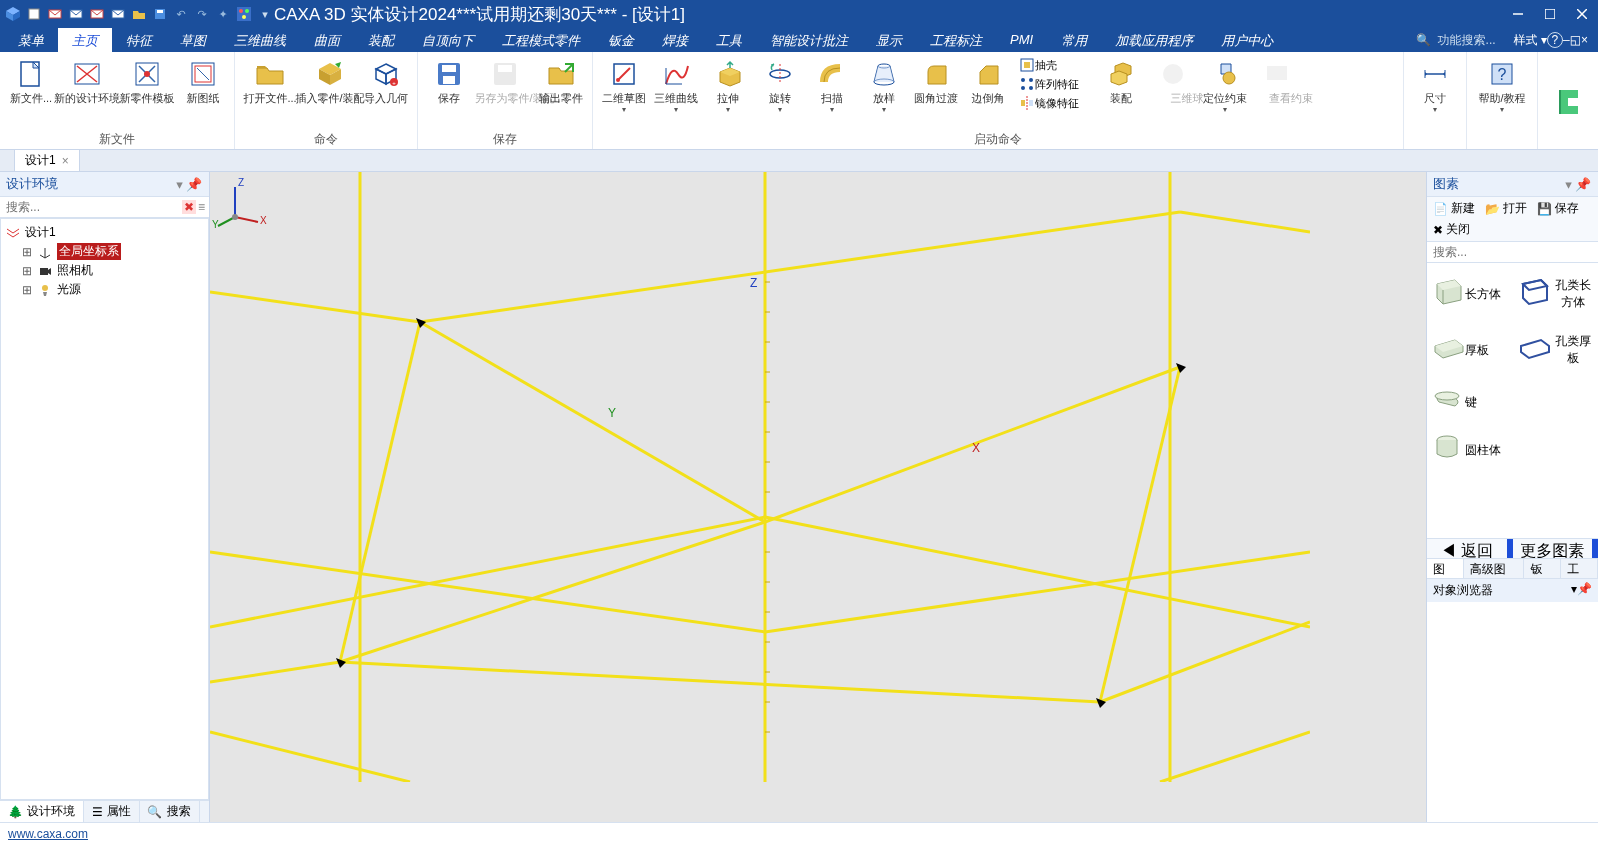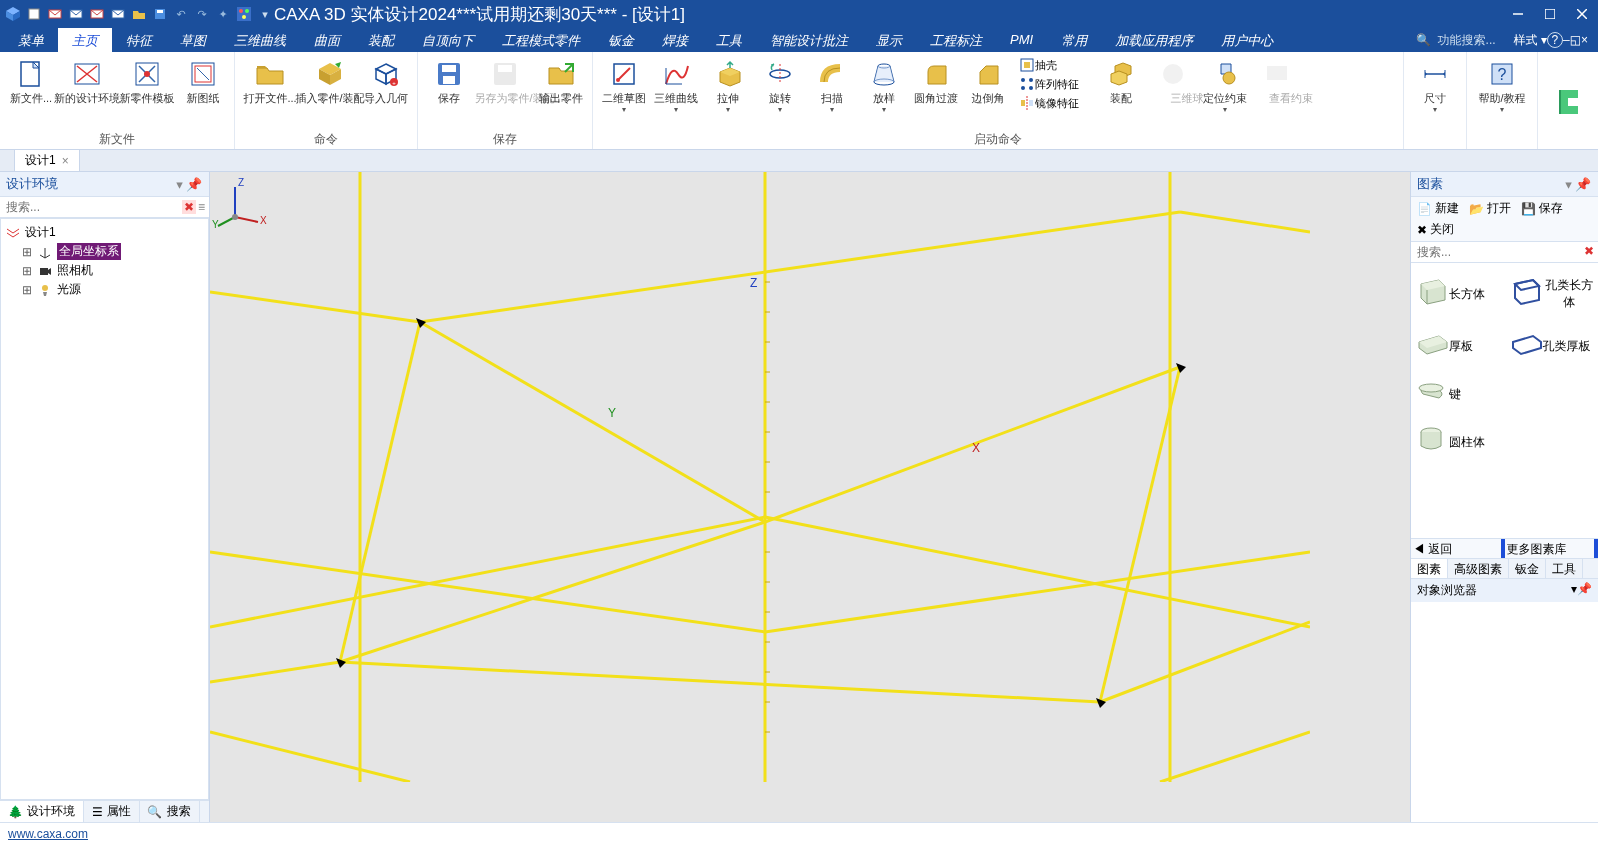--- a/index.html
+++ b/index.html
@@ -47,44 +47,44 @@
 .leftpane { width: 210px; display: flex; flex-direction: column; border-right: 1px solid #c9d6ea; }
 .pane-title { background: #eaf1fb; padding: 3px 6px; color: #1b4f9c; font-size: 13px; display: flex; align-items: center; justify-content: space-between; border-bottom: 1px solid #d6e1f0; }
 .pane-title .pticons { display: flex; gap: 4px; color: #888; }
 .searchrow { display: flex; align-items: center; border-bottom: 1px solid #d6e1f0; }
 .searchrow input { flex: 1; border: none; padding: 3px 6px; font-size: 12px; outline: none; color: #888; }
 .searchrow .sicons { display: flex; gap: 2px; padding-right: 4px; }
 .tree { flex: 1; padding: 4px; font-size: 12px; overflow: auto; background: #fff; border: 1px solid #d6e1f0; margin: 0; }
 .tree-node { display: flex; align-items: center; gap: 4px; padding: 1px 0; }
 .tree-node .exp { width: 12px; text-align: center; color: #666; cursor: pointer; }
 .tree-node .nico { width: 16px; height: 16px; display: flex; align-items: center; justify-content: center; }
-.tree-node.selected .nlbl { background: #701a75; color: #fff; padding: 0 2px; }
+.tree-node.selected .nlbl { background: #b91c1c; color: #fff; padding: 0 2px; }
 .tree-children { padding-left: 16px; }
 .leftbottom-tabs { display: flex; border-top: 1px solid #d6e1f0; background: #eef3fa; height: 22px; }
 .lbtab { padding: 3px 8px; display: flex; align-items: center; gap: 4px; font-size: 12px; cursor: pointer; border-right: 1px solid #d6e1f0; }
 .lbtab.active { background: #fff; }
 
 
 .viewport { flex: 1; position: relative; background: #e5e5e5; overflow: hidden; }
 .viewport svg { position: absolute; inset: 0; }
 .triad { position: absolute; left: 20px; bottom: 20px; width: 60px; height: 60px; }
 
 
-.rightpane { width: 188px; display: flex; flex-direction: column; border-left: 1px solid #c9d6ea; }
+.rightpane { width: 172px; display: flex; flex-direction: column; border-left: 1px solid #c9d6ea; }
 .rp-toolbar { display: flex; gap: 2px; padding: 2px; border-bottom: 1px solid #d6e1f0; background: #f6f9fd; flex-wrap: wrap; }
 .rp-toolbar .tbtn { display: flex; align-items: center; gap: 3px; padding: 1px 4px; font-size: 12px; cursor: pointer; }
 .rp-search { display: flex; border-bottom: 1px solid #d6e1f0; }
 .rp-search input { flex: 1; border: none; padding: 3px 6px; font-size: 12px; outline: none; color: #888; }
 .shapegrid { flex: 1; overflow-y: auto; background: #fff; }
 .shaperow { display: flex; }
 .shapecell { width: 94px; display: flex; flex-direction: row; align-items: center; padding: 8px 2px; cursor: pointer; }
 .shapecell .shico { width: 36px; height: 32px; display: flex; align-items: center; justify-content: center; }
 .shapecell .shlbl { font-size: 12px; margin-top: 6px; text-align: center; }
 .rp-nav { display: flex; border-top: 1px solid #d6e1f0; height: 20px; background: #f6f9fd; }
-.rp-nav .nbtn { flex: 1; text-align: left; font-size: 12px; padding: 2px; cursor: pointer; border-right: 4px solid #1d4ed8; }
+.rp-nav .nbtn { flex: 1; text-align: center; font-size: 16px; padding: 2px; cursor: pointer; border-right: 6px solid #1d4ed8; }
 .rp-tabs { display: flex; border-top: 1px solid #d6e1f0; height: 20px; background: #eef3fa; }
 .rp-tabs .rtab { padding: 2px 6px; font-size: 12px; cursor: pointer; border-right: 1px solid #d6e1f0; }
 .rp-tabs .rtab.active { background: #fff; }
 .rp-section { border-top: 1px solid #d6e1f0; }
 .rp-section .shead { background: #eaf1fb; padding: 3px 6px; font-size: 12px; display: flex; justify-content: space-between; gap: 44px; }
 .rp-section .sbody { height: 220px; background: #fff; }
 
 
 .linkbar { height: 22px; display: flex; align-items: center; padding: 4px 8px; border-top: 1px solid #d6e1f0; }
 .linkbar a { color: #1b4f9c; text-decoration: underline; font-size: 12px; }

